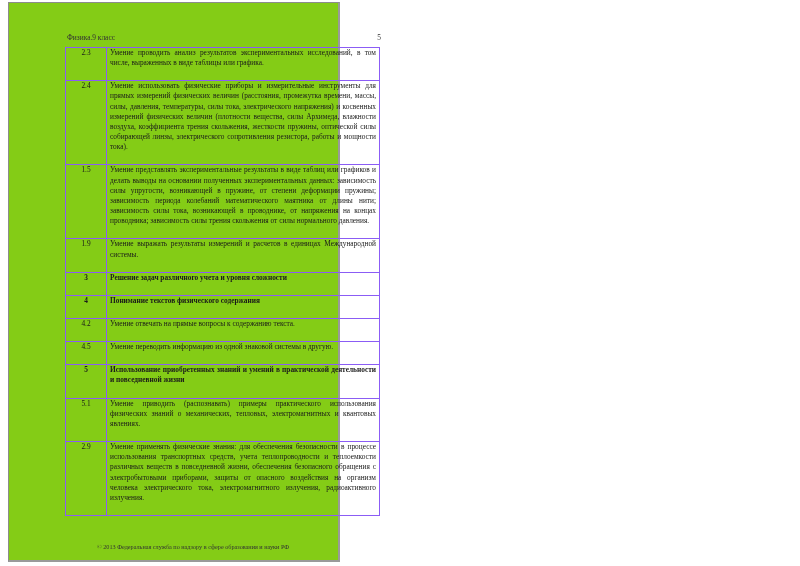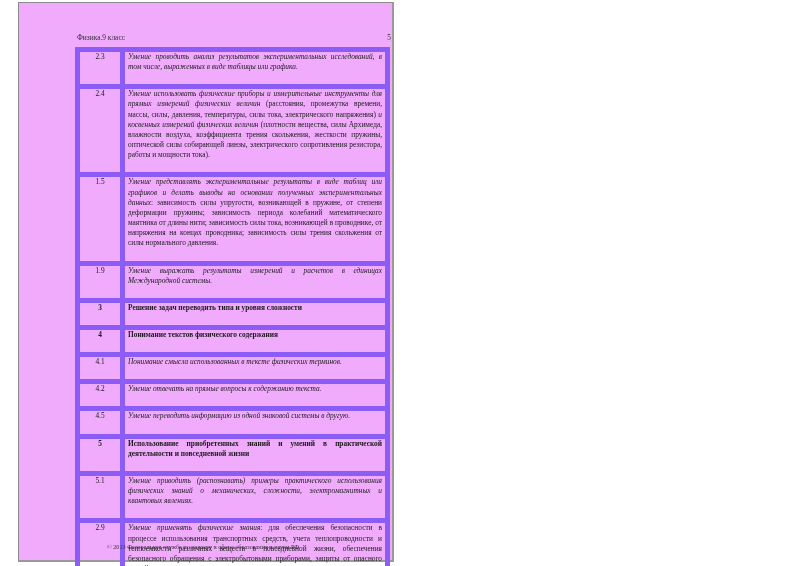--- a/index.html
+++ b/index.html
@@ -1,29 +1,29 @@
 <!DOCTYPE html>
 <html><head>
 <meta charset="utf-8">
 <style>
   html, body { margin:0; padding:0; }
   body { width:800px; height:566px; background:#ffffff; position:relative; overflow:hidden;
          font-family:"Liberation Serif", "DejaVu Serif", serif; color:#1a1a1a; }
-  .page { position:absolute; left:18px; top:2px; width:376px; height:560px;
+  .page { position:absolute; left:8px; top:2px; width:332px; height:560px;
           border:1px solid #8c8c8c; border-right:2px solid #9a9a9a; border-bottom:2px solid #9a9a9a;
-          background:#f0abfc; box-sizing:border-box; }
+          background:#84cc16; box-sizing:border-box; }
   .header { position:absolute; left:58px; top:30px; width:314px; font-size:7.4px; color:#333; }
   .header .title { position:absolute; left:0; top:0; }
   .header .pageno { position:absolute; right:0; top:0; }
   table.req { position:absolute; left:56px; top:44px; width:315px; border-collapse:collapse;
               font-size:7.35px; line-height:10.15px; }
-  table.req td { border:5px solid #8b5cf6; vertical-align:top; padding:0 3px 12px 3px; }
+  table.req td { border:1px solid #8b5cf6; vertical-align:top; padding:0 3px 12px 3px; }
   table.req td.num { width:34px; text-align:center; font-style:normal; }
   table.req td.desc { text-align:justify; }
-  .it { font-style:italic; }
+  .it { }
   tr.bold td { font-weight:bold; }
   .footer { position:absolute; left:88px; top:540px; font-size:6.2px; color:#333; white-space:nowrap; }
 </style>
 </head>
 <body>
 
 <div class="page">
   <div class="header">
     <span class="title">Физика.9 класс</span>
     <span class="pageno">5</span>
@@ -42,45 +42,41 @@
         <tr>
           <td class="num">1.5</td>
           <td class="desc"><span class="it">Умение представлять экспериментальные результаты в виде таблиц или графиков и делать выводы на основании полученных экспериментальных данных</span><span>: зависимость силы упругости, возникающей в пружине, от степени деформации пружины; зависимость периода колебаний математического маятника от длины нити; зависимость силы тока, возникающей в проводнике, от напряжения на концах проводника; зависимость силы трения скольжения от силы нормального давления.</span></td>
         </tr>
         <tr>
           <td class="num">1.9</td>
           <td class="desc"><span class="it">Умение выражать результаты измерений и расчетов в единицах Международной системы.</span></td>
         </tr>
         <tr class="bold">
           <td class="num">3</td>
-          <td class="desc"><span>Решение задач переводить типа и уровня сложности</span></td>
+          <td class="desc"><span>Решение задач различного учета и уровня сложности</span></td>
         </tr>
         <tr class="bold">
           <td class="num">4</td>
           <td class="desc"><span>Понимание текстов физического содержания</span></td>
-        </tr>
-        <tr>
-          <td class="num">4.1</td>
-          <td class="desc"><span class="it">Понимание смысла использованных в тексте физических терминов.</span></td>
         </tr>
         <tr>
           <td class="num">4.2</td>
           <td class="desc"><span class="it">Умение отвечать на прямые вопросы к содержанию текста.</span></td>
         </tr>
         <tr>
           <td class="num">4.5</td>
           <td class="desc"><span class="it">Умение переводить информацию из одной знаковой системы в другую.</span></td>
         </tr>
         <tr class="bold">
           <td class="num">5</td>
           <td class="desc"><span>Использование приобретенных знаний и умений в практической деятельности и повседневной жизни</span></td>
         </tr>
         <tr>
           <td class="num">5.1</td>
-          <td class="desc"><span class="it">Умение приводить (распознавать) примеры практического использования физических знаний о механических, сложности, электромагнитных и квантовых явлениях.</span></td>
+          <td class="desc"><span class="it">Умение приводить (распознавать) примеры практического использования физических знаний о механических, тепловых, электромагнитных и квантовых явлениях.</span></td>
         </tr>
         <tr>
           <td class="num">2.9</td>
           <td class="desc"><span class="it">Умение применять физические знания</span><span>: для обеспечения безопасности в процессе использования транспортных средств, учета теплопроводности и теплоемкости различных веществ в повседневной жизни, обеспечения безопасного обращения с электробытовыми приборами, защиты от опасного воздействия на организм человека электрического тока, электромагнитного излучения, радиоактивного излучения.</span></td>
         </tr>
       </tbody>
   </table>
 
   <div class="footer">© 2013 Федеральная служба по надзору в сфере образования и науки РФ</div>
 </div>

